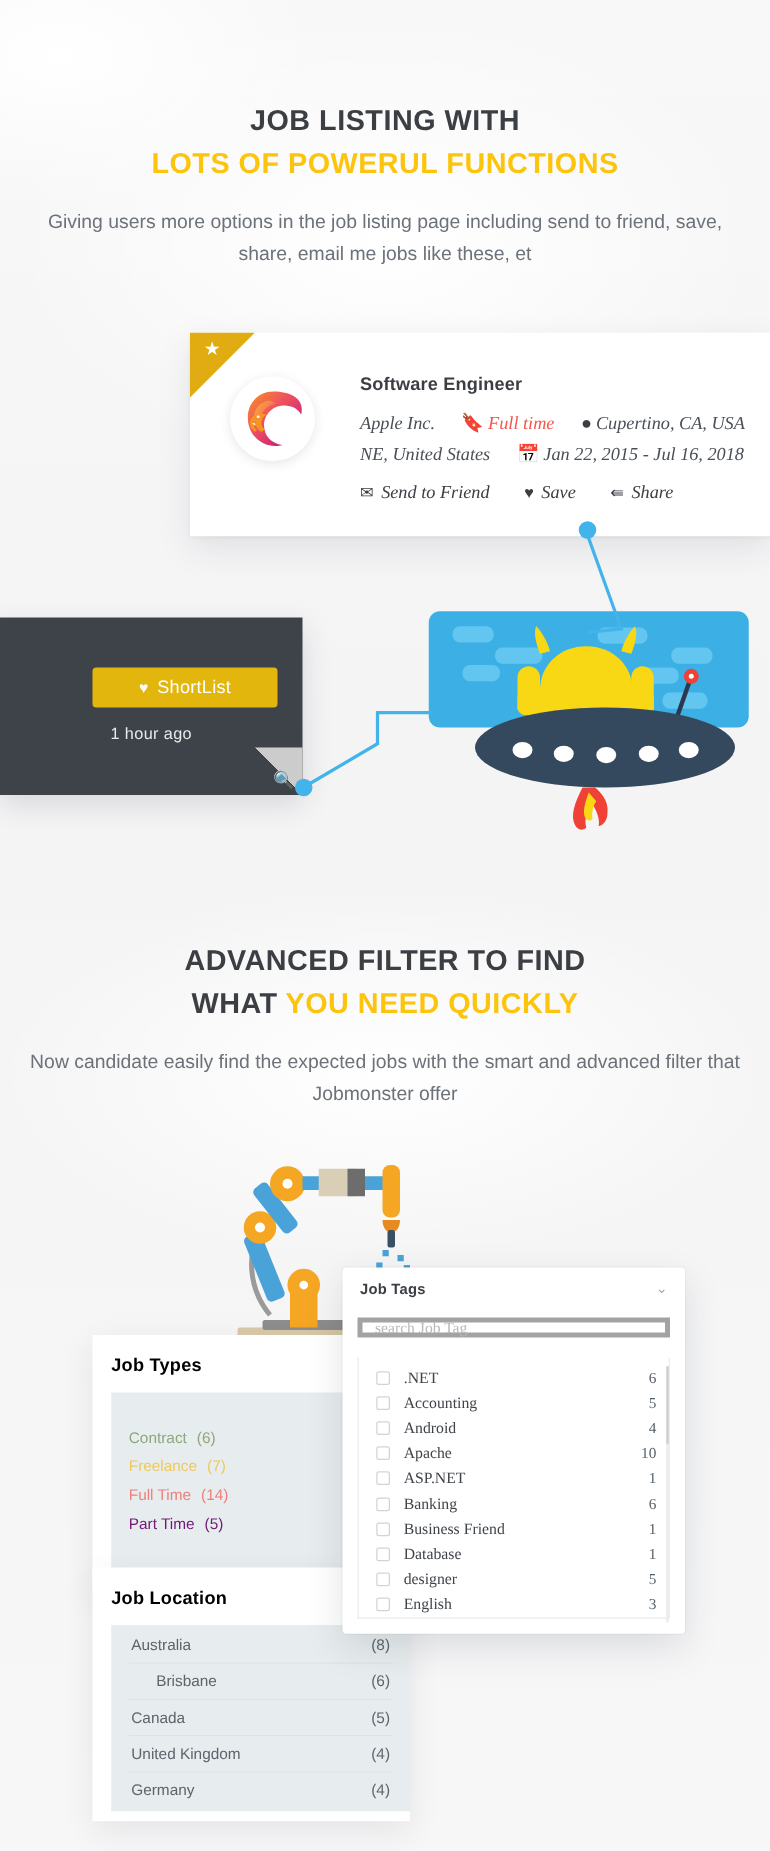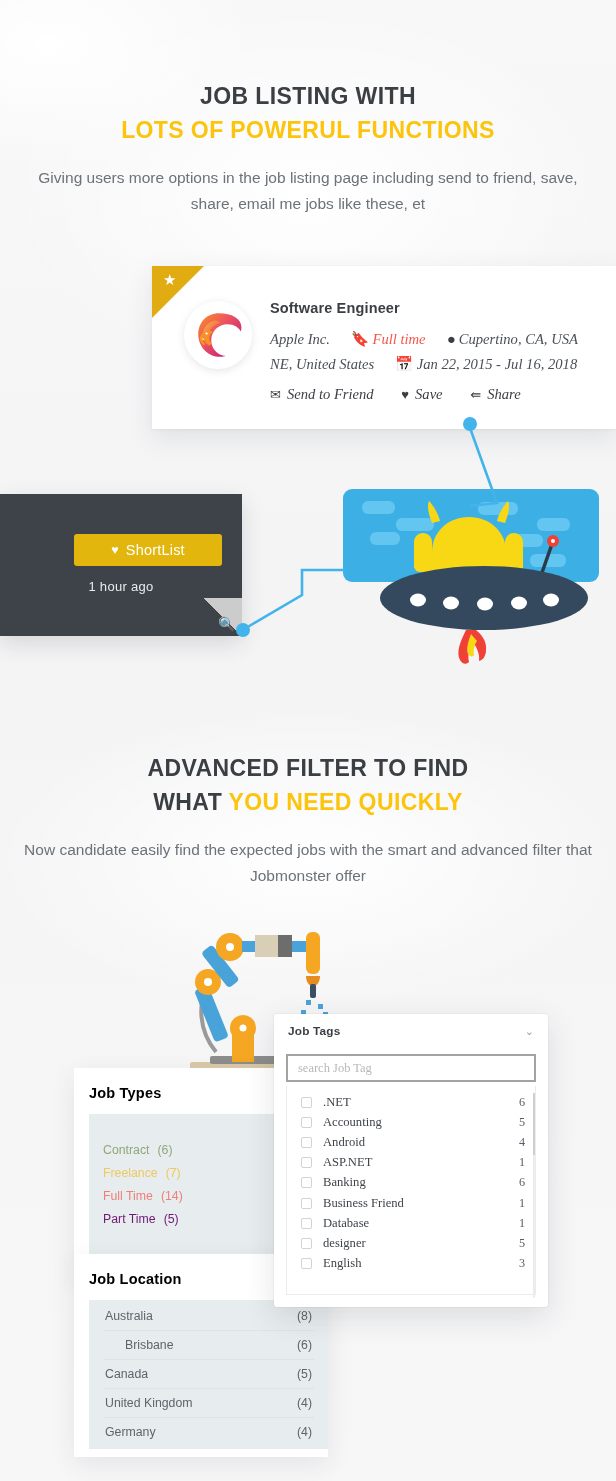--- a/index.html
+++ b/index.html
@@ -55,21 +55,21 @@
   }
   .logo-wrap {
     position: absolute; left: 32px; top: 35px;
     width: 68px; height: 68px; border-radius: 50%;
     background: #fff;
     box-shadow: 0 2px 9px rgba(0,0,0,.10);
     display: flex; align-items: center; justify-content: center;
   }
   .logo-wrap svg { width: 52px; height: 52px; display: block; }
 
-  .job-body { position: absolute; left: 118px; top: 34px; right: 10px; }
+  .job-body { position: absolute; left: 136px; top: 34px; right: 10px; }
   .job-title {
     font-size: 14.5px; font-weight: 700; color: #3b3e43;
     letter-spacing: .15px;
   }
   .job-meta {
     margin-top: 11px;
     font-family: "Liberation Serif", serif;
     font-style: italic; font-size: 14.6px; color: #4a4f57;
     line-height: 1.68;
   }
@@ -167,22 +167,22 @@
   .tags-head {
     position: absolute; left: 0; top: 0; right: 0; height: 34px;
     display: flex; align-items: center; justify-content: space-between;
     padding: 11px 14px;
   }
   .tags-head .t {
     font-size: 11.8px; font-weight: 700; color: #3b3e43; letter-spacing: .2px;
   }
   .tags-head .chev { color: #9aa0a6; font-size: 11px; line-height: 1; }
   .tags-search {
-    position: absolute; left: 12px; right: 12px; top: 40px; height: 28px;
-    border: 2px solid #a3a3a3; background: #fff;
+    position: absolute; left: 12px; right: 12px; top: 40px; height: 16px;
+    border: 4px solid #a3a3a3; background: #fff;
     display: flex; align-items: center; padding: 0 10px;
   }
   .tags-search span {
     font-family: "Liberation Serif", serif;
     font-size: 12.5px; color: #b8b8b8;
   }
   .tags-list {
     position: absolute; left: 12px; right: 12px; top: 72px; bottom: 12px;
     border: 1px solid #ececec; border-top: 0;
     overflow: hidden; padding: 6px 0 0 0;
@@ -455,20 +455,25 @@
         <span class="tag-name">Accounting</span>
         <span class="tag-count">5</span>
       </div>
       <div class="tag-row">
         <span class="tag-box"></span>
         <span class="tag-name">Android</span>
         <span class="tag-count">4</span>
       </div>
       <div class="tag-row">
         <span class="tag-box"></span>
+        <span class="tag-name">Apache</span>
+        <span class="tag-count">10</span>
+      </div>
+      <div class="tag-row">
+        <span class="tag-box"></span>
         <span class="tag-name">ASP.NET</span>
         <span class="tag-count">1</span>
       </div>
       <div class="tag-row">
         <span class="tag-box"></span>
         <span class="tag-name">Banking</span>
         <span class="tag-count">6</span>
       </div>
       <div class="tag-row">
         <span class="tag-box"></span>

